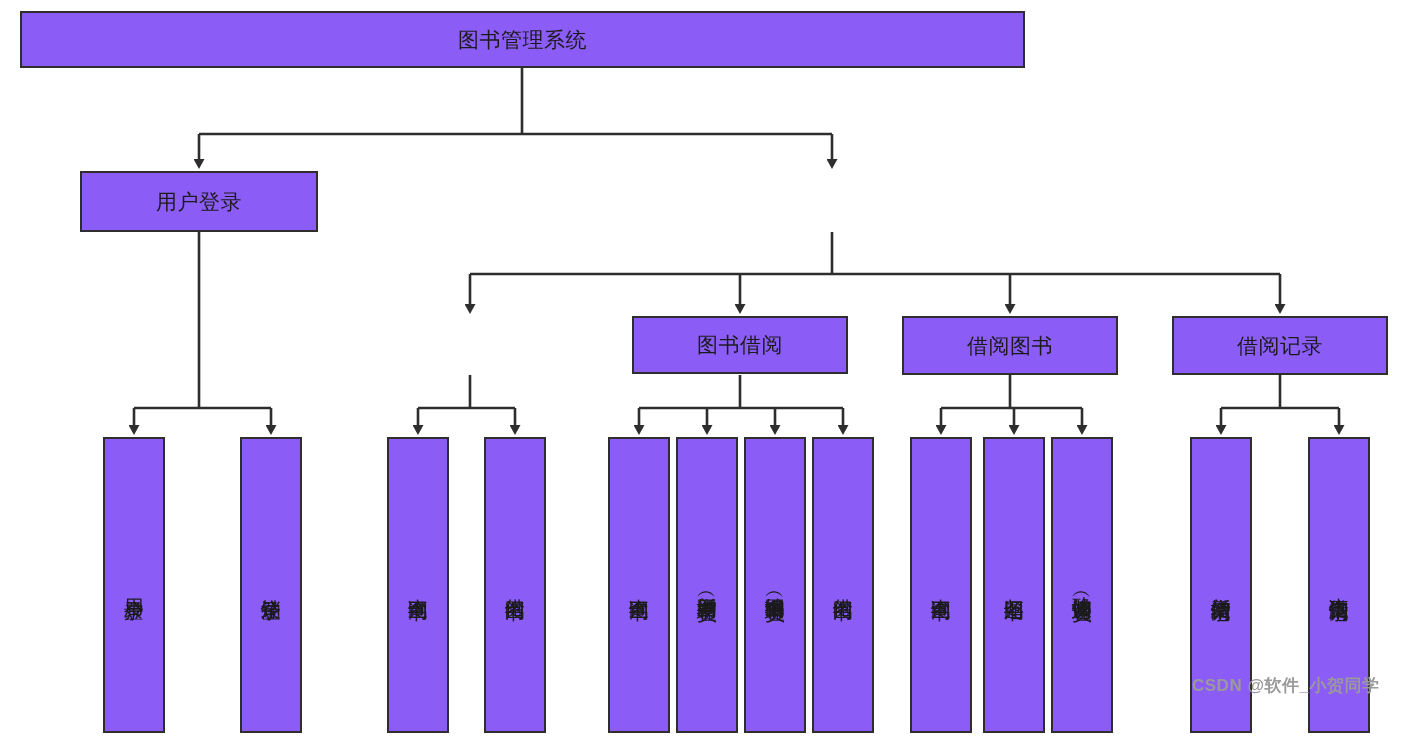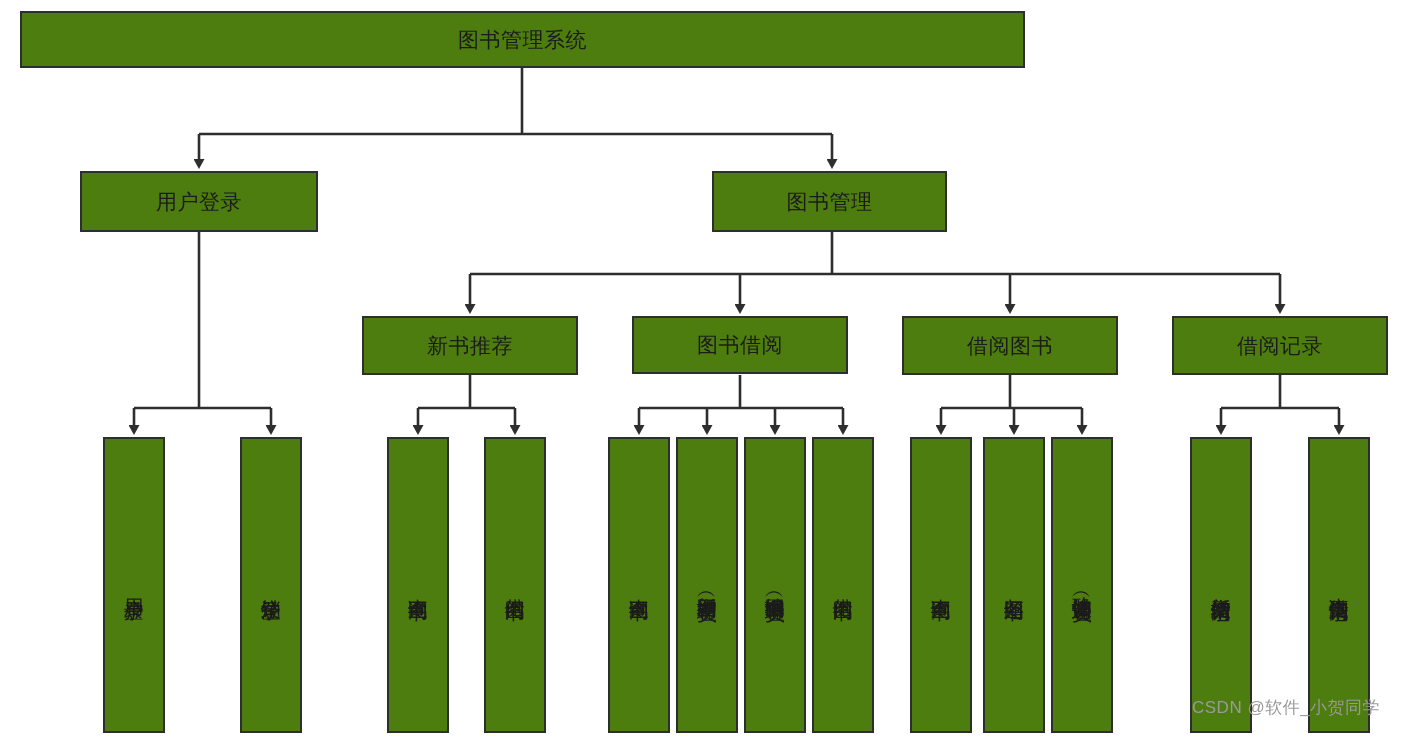--- a/index.html
+++ b/index.html
@@ -22,21 +22,21 @@
     left: 0;
     top: 0;
     width: 1405px;
     height: 747px;
     pointer-events: none;
   }
   .node {
     position: absolute;
     box-sizing: border-box;
     border: 2px solid #2e2e2e;
-    background: #4d7c0f;
+    background: #8b5cf6;
     display: flex;
     align-items: center;
     justify-content: center;
     color: #1b1b1b;
   }
   .node.h {
     font-size: 21px;
     letter-spacing: 0.5px;
   }
   .node.v {
@@ -115,27 +115,21 @@
     </g>
   </svg>
 
   <div class="node h" style="left:20px;top:11px;width:1005px;height:57px;">
     <span>图书管理系统</span>
   </div>
 
   <div class="node h" style="left:80px;top:171px;width:238px;height:61px;">
     <span>用户登录</span>
   </div>
-  <div class="node h" style="left:712px;top:171px;width:235px;height:61px;">
-    <span>图书管理</span>
-  </div>
 
-  <div class="node h" style="left:362px;top:316px;width:216px;height:59px;">
-    <span>新书推荐</span>
-  </div>
   <div class="node h" style="left:632px;top:316px;width:216px;height:58px;">
     <span>图书借阅</span>
   </div>
   <div class="node h" style="left:902px;top:316px;width:216px;height:59px;">
     <span>借阅图书</span>
   </div>
   <div class="node h" style="left:1172px;top:316px;width:216px;height:59px;font-family:Liberation Serif, serif;">
     <span>借阅记录</span>
   </div>
 
@@ -176,15 +170,15 @@
     <span class="vtext">确认归还（管理员）</span>
   </div>
 
   <div class="node v" style="left:1190px;top:437px;width:62px;height:296px;">
     <span class="vtext">新增借阅记录</span>
   </div>
   <div class="node v" style="left:1308px;top:437px;width:62px;height:296px;">
     <span class="vtext">查询借阅记录</span>
   </div>
 
-  <div class="watermark" style="left:1192px;top:696px;">CSDN @软件_小贺同学</div>
+  <div class="watermark" style="left:1192px;top:674px;font-weight:bold;">CSDN @软件_小贺同学</div>
 
 </div>
 
 </body></html>

